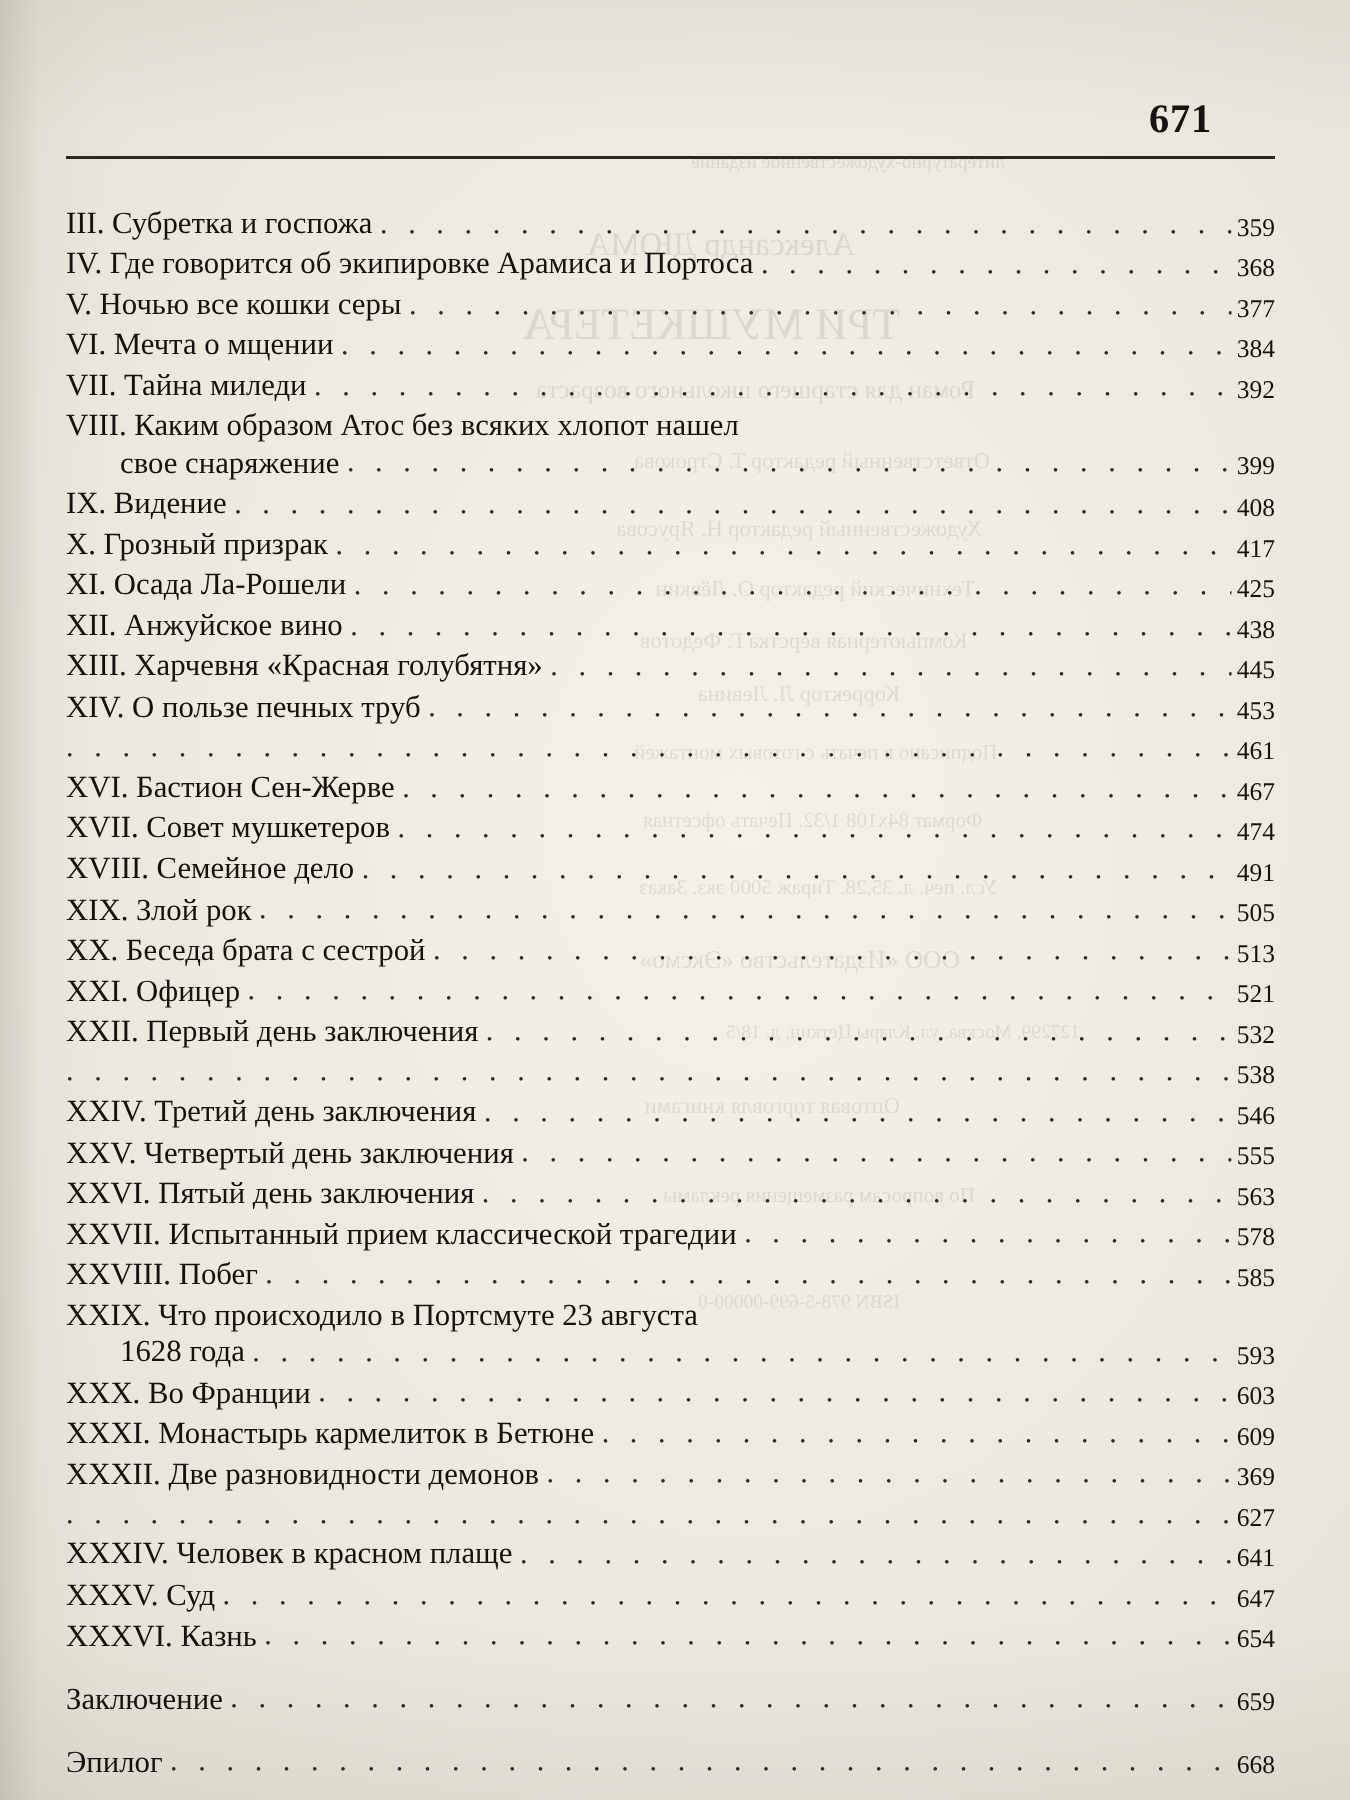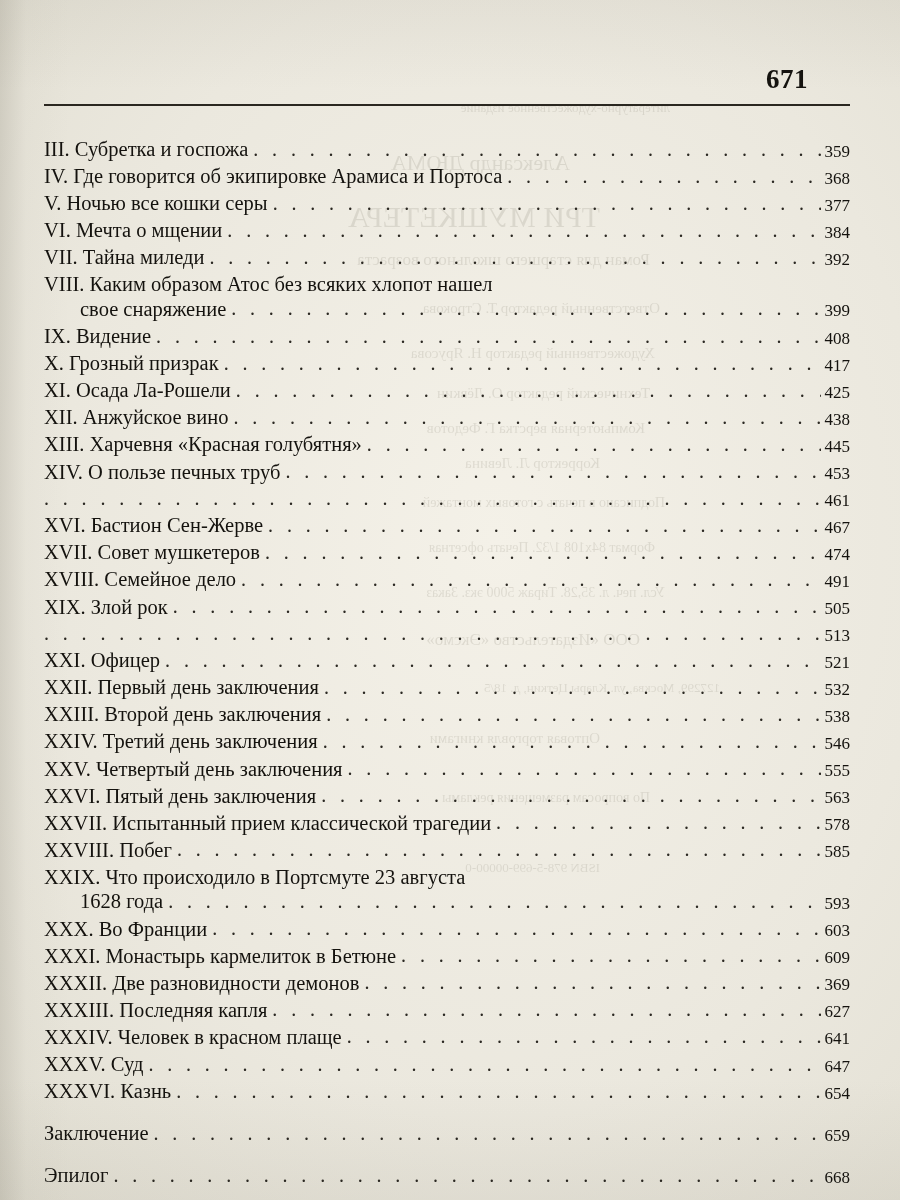--- a/index.html
+++ b/index.html
@@ -220,35 +220,35 @@
         <span class="title">XVIII. Семейное дело</span>
         <span class="dots">. . . . . . . . . . . . . . . . . . . . . . . . . . . . . . . . . . . . . . . . . . . . . . . . . . . . . . . . . . . . . . . . . . . . . . . . . . . . . . . . . . . . . . . . . . . . . . . . . . . . . . . . . . . . . . . . . . . . . . . </span>
         <span class="page-no">491</span>
       </div>
       <div class="entry">
         <span class="title">XIX. Злой рок</span>
         <span class="dots">. . . . . . . . . . . . . . . . . . . . . . . . . . . . . . . . . . . . . . . . . . . . . . . . . . . . . . . . . . . . . . . . . . . . . . . . . . . . . . . . . . . . . . . . . . . . . . . . . . . . . . . . . . . . . . . . . . . . . . . </span>
         <span class="page-no">505</span>
       </div>
       <div class="entry">
+        <span class="title">XX. Беседа брата с сестрой</span>
         <span class="dots">. . . . . . . . . . . . . . . . . . . . . . . . . . . . . . . . . . . . . . . . . . . . . . . . . . . . . . . . . . . . . . . . . . . . . . . . . . . . . . . . . . . . . . . . . . . . . . . . . . . . . . . . . . . . . . . . . . . . . . . </span>
         <span class="page-no">513</span>
       </div>
       <div class="entry">
         <span class="title">XXI. Офицер</span>
         <span class="dots">. . . . . . . . . . . . . . . . . . . . . . . . . . . . . . . . . . . . . . . . . . . . . . . . . . . . . . . . . . . . . . . . . . . . . . . . . . . . . . . . . . . . . . . . . . . . . . . . . . . . . . . . . . . . . . . . . . . . . . . </span>
         <span class="page-no">521</span>
       </div>
       <div class="entry">
         <span class="title">XXII. Первый день заключения</span>
         <span class="dots">. . . . . . . . . . . . . . . . . . . . . . . . . . . . . . . . . . . . . . . . . . . . . . . . . . . . . . . . . . . . . . . . . . . . . . . . . . . . . . . . . . . . . . . . . . . . . . . . . . . . . . . . . . . . . . . . . . . . . . . </span>
         <span class="page-no">532</span>
       </div>
       <div class="entry">
-        <span class="title">XXIII. Второй день заключения</span>
         <span class="dots">. . . . . . . . . . . . . . . . . . . . . . . . . . . . . . . . . . . . . . . . . . . . . . . . . . . . . . . . . . . . . . . . . . . . . . . . . . . . . . . . . . . . . . . . . . . . . . . . . . . . . . . . . . . . . . . . . . . . . . . </span>
         <span class="page-no">538</span>
       </div>
       <div class="entry">
         <span class="title">XXIV. Третий день заключения</span>
         <span class="dots">. . . . . . . . . . . . . . . . . . . . . . . . . . . . . . . . . . . . . . . . . . . . . . . . . . . . . . . . . . . . . . . . . . . . . . . . . . . . . . . . . . . . . . . . . . . . . . . . . . . . . . . . . . . . . . . . . . . . . . . </span>
         <span class="page-no">546</span>
       </div>
       <div class="entry">
         <span class="title">XXV. Четвертый день заключения</span>
@@ -289,21 +289,20 @@
         <span class="title">XXXI. Монастырь кармелиток в Бетюне</span>
         <span class="dots">. . . . . . . . . . . . . . . . . . . . . . . . . . . . . . . . . . . . . . . . . . . . . . . . . . . . . . . . . . . . . . . . . . . . . . . . . . . . . . . . . . . . . . . . . . . . . . . . . . . . . . . . . . . . . . . . . . . . . . . </span>
         <span class="page-no">609</span>
       </div>
       <div class="entry">
         <span class="title">XXXII. Две разновидности демонов</span>
         <span class="dots">. . . . . . . . . . . . . . . . . . . . . . . . . . . . . . . . . . . . . . . . . . . . . . . . . . . . . . . . . . . . . . . . . . . . . . . . . . . . . . . . . . . . . . . . . . . . . . . . . . . . . . . . . . . . . . . . . . . . . . . </span>
         <span class="page-no">369</span>
       </div>
       <div class="entry">
-        <span class="title">XXXIII. Последняя капля</span>
         <span class="dots">. . . . . . . . . . . . . . . . . . . . . . . . . . . . . . . . . . . . . . . . . . . . . . . . . . . . . . . . . . . . . . . . . . . . . . . . . . . . . . . . . . . . . . . . . . . . . . . . . . . . . . . . . . . . . . . . . . . . . . . </span>
         <span class="page-no">627</span>
       </div>
       <div class="entry">
         <span class="title">XXXIV. Человек в красном плаще</span>
         <span class="dots">. . . . . . . . . . . . . . . . . . . . . . . . . . . . . . . . . . . . . . . . . . . . . . . . . . . . . . . . . . . . . . . . . . . . . . . . . . . . . . . . . . . . . . . . . . . . . . . . . . . . . . . . . . . . . . . . . . . . . . . </span>
         <span class="page-no">641</span>
       </div>
       <div class="entry">
         <span class="title">XXXV. Суд</span>

